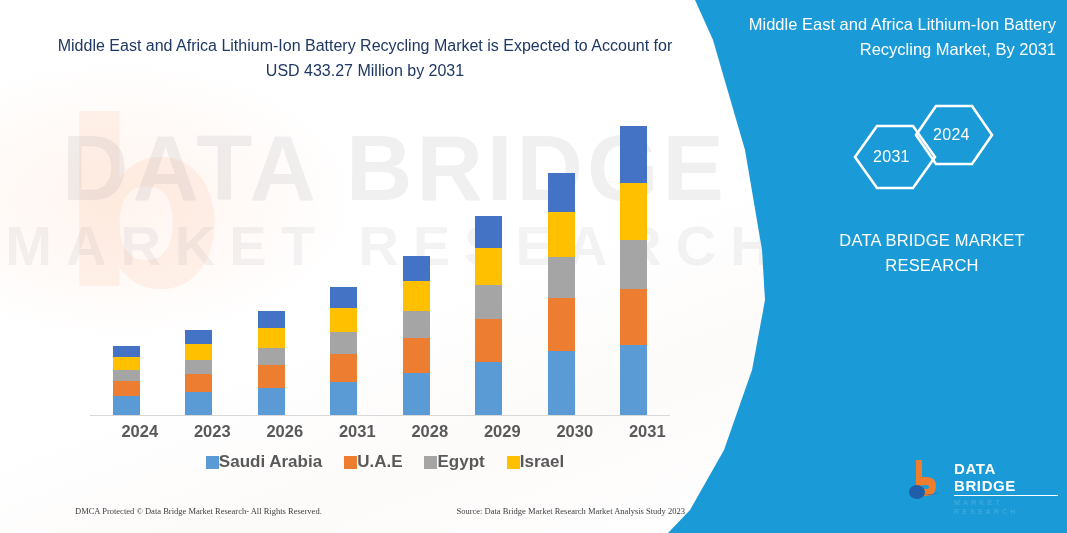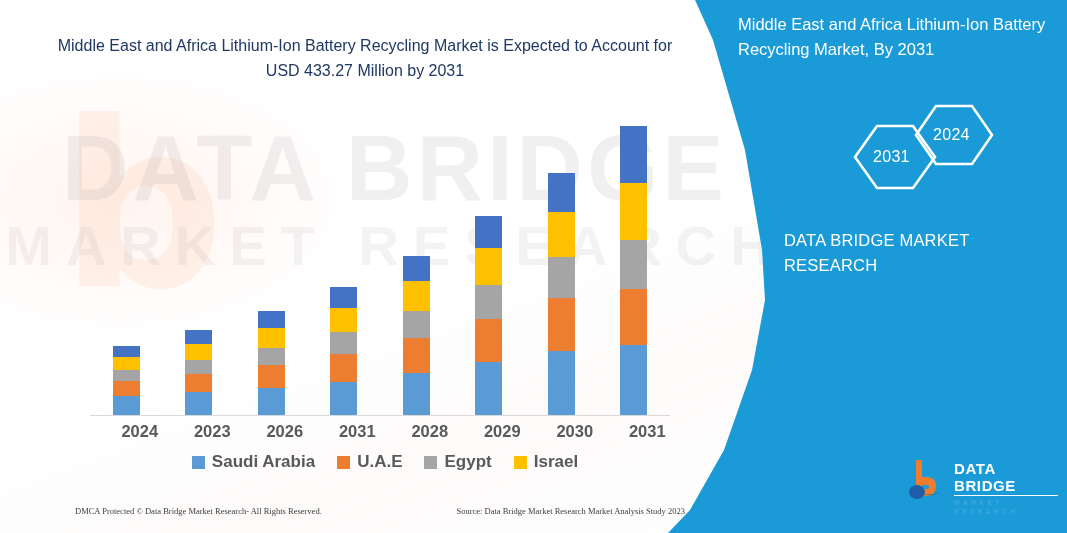--- a/index.html
+++ b/index.html
@@ -87,46 +87,46 @@
     width: 70px; margin-left: -21.5px;
     text-align: center;
     font-size: 16.5px; font-weight: 700; color: #595959;
   }
 
   
   #legend {
     position: absolute; left: 90px; top: 452px; width: 590px;
     display: flex; justify-content: center; align-items: center; gap: 22px;
   }
-  .legend-item { display: flex; align-items: center; gap: 7px; }
+  .legend-item { display: flex; align-items: center; }
   .legend-swatch { width: 13px; height: 13px; display:block; }
   .legend-label { font-size: 17px; font-weight: 700; color: #595959; white-space: nowrap; }
 
   
   #footer {
     position: absolute; left: 75px; top: 506px; width: 610px;
     display: flex; justify-content: space-between; align-items: center;
     font-family: "Liberation Serif", serif;
     font-size: 8.5px; color: #404040;
   }
   #footer span { white-space: nowrap; }
 
   
   #panel-title {
     position: absolute; left: 738px; top: 12px; width: 318px;
-    text-align: left;
+    text-align: right;
     font-size: 16.5px; line-height: 1.5; color: #ffffff;
   }
   #hexes { position: absolute; left: 833px; top: 95px; width: 180px; height: 120px; }
   .hex-label {
     position: absolute; color:#fff; font-size: 16px; letter-spacing:.3px;
   }
   #brand-name {
-    position: absolute; left: 784px; top: 228px; width: 260px;
-    color: #ffffff;
+    position: absolute; left: 802px; top: 228px; width: 260px;
+    text-align: center; color: #ffffff;
     font-size: 16.5px; line-height: 1.5; letter-spacing:.2px;
   }
   #logo {
     position: absolute; left: 908px; top: 458px;
     width: 150px; height: 44px;
   }
   #logo-text { position:absolute; left: 46px; top: 2px; }
   #logo-text .lt1 {
     display:block; color:#fff; font-size: 15px; font-weight:700; letter-spacing:.6px;
     border-bottom: 1.3px solid #fff; padding-bottom: 1px;

